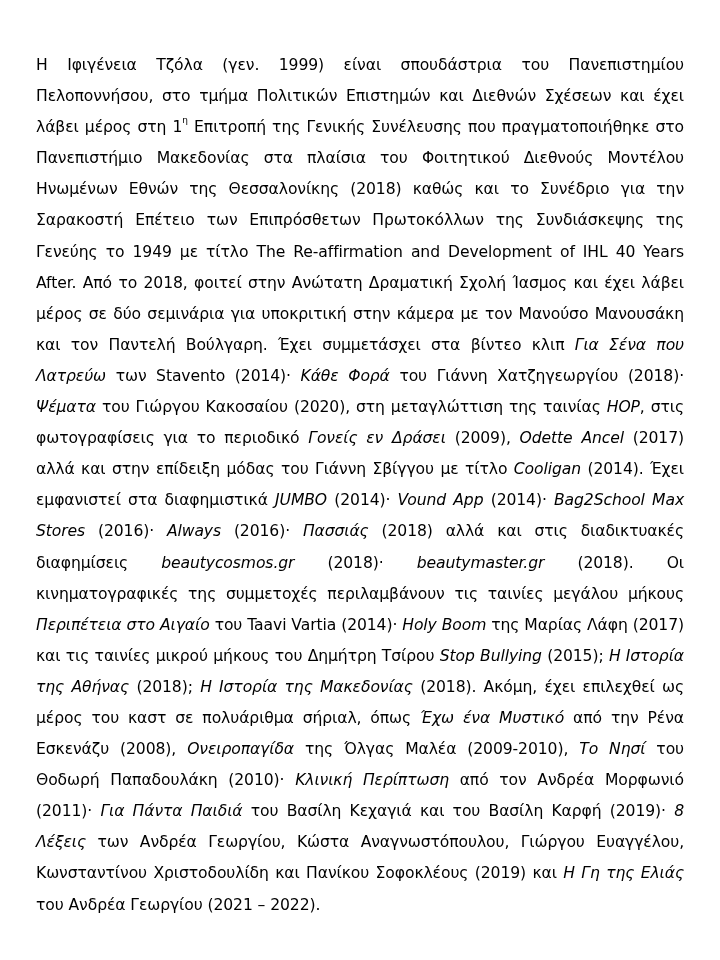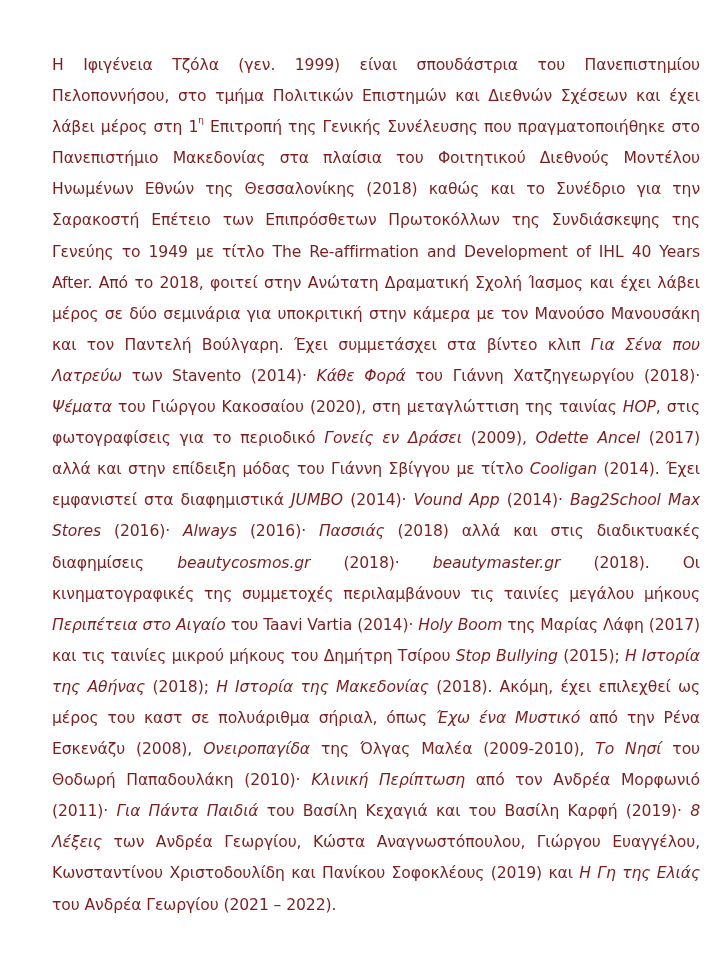--- a/index.html
+++ b/index.html
@@ -1,25 +1,25 @@
 <!DOCTYPE html>
 <html><head>
 <meta charset="utf-8">
 <style>
   html, body { margin: 0; padding: 0; background: #ffffff; }
   body { width: 720px; height: 960px; overflow: hidden; position: relative; }
   .page {
     position: absolute;
-    left: 52px;
+    left: 36px;
     top: 50px;
     width: 648px;
     font-family: "DejaVu Sans", sans-serif;
     font-size: 15.6px;
     line-height: 31.1px;
-    color: #7f1d1d;
+    color: #000000;
     text-align: justify;
     letter-spacing: -0.1px;
     word-spacing: 0px;
   }
   .page p { margin: 0; }
   .page i { font-style: italic; }
   sup { font-size: 9px; vertical-align: top; line-height: 1; position: relative; top: 4px; }
 </style>
 </head>
 <body>

